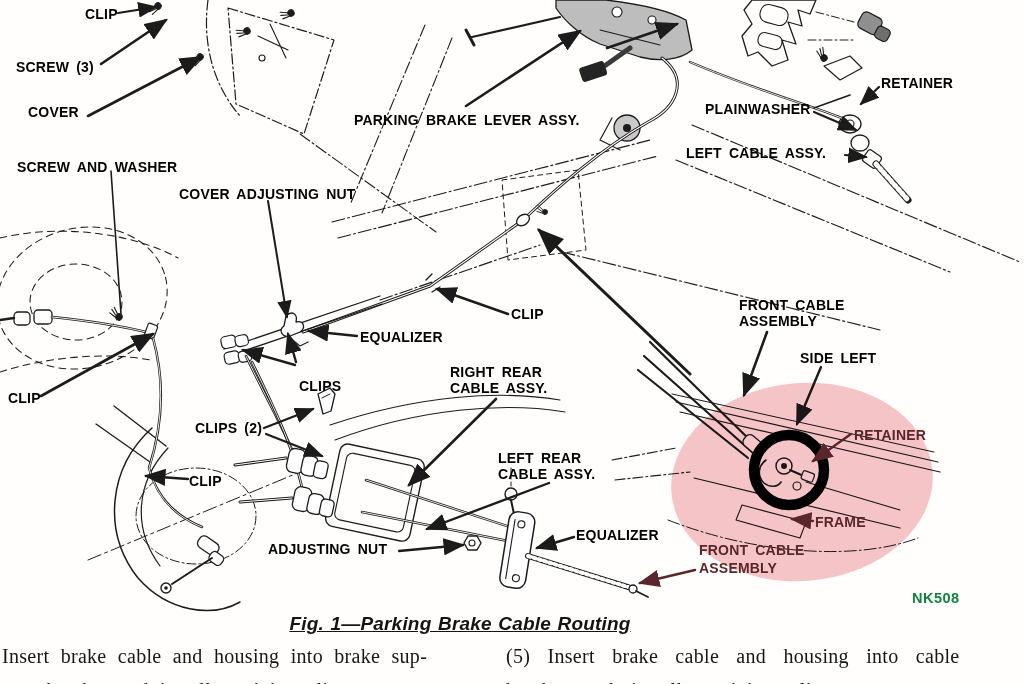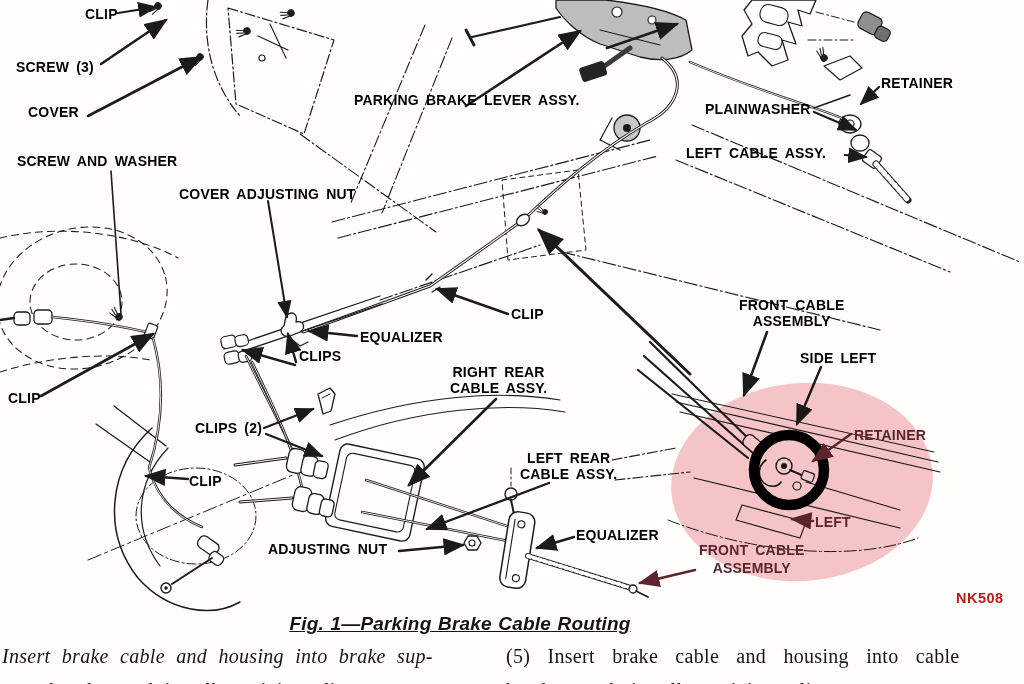--- a/index.html
+++ b/index.html
@@ -1,30 +1,30 @@
 <!DOCTYPE html>
 <html><head>
 <meta charset="utf-8">
 <style>
   html,body{margin:0;padding:0;}
   body{width:1024px;height:684px;position:relative;overflow:hidden;background:#fffefd;
        font-family:"Liberation Sans",sans-serif;}
   #art{position:absolute;left:0;top:0;}
   .lbl{position:absolute;font:700 14px "Liberation Sans",sans-serif;color:#000000;
        letter-spacing:.2px;word-spacing:3px;white-space:nowrap;line-height:16px;}
-  .lbl.two span{display:block;text-align:center;}
+  .lbl.two span{display:block;}
   .maroon{color:#5a262c;}
   .caption{position:absolute;left:250px;top:613px;width:420px;text-align:center;
        font:italic 700 19px "Liberation Sans",sans-serif;color:#141414;letter-spacing:.2px;
        word-spacing:1px;white-space:nowrap;text-decoration:underline;}
-  .code{position:absolute;left:956px;top:590px;font:700 14.5px "Liberation Sans",sans-serif;
-       color:#b91c1c;letter-spacing:.5px;}
+  .code{position:absolute;left:912px;top:590px;font:700 14.5px "Liberation Sans",sans-serif;
+       color:#15803d;letter-spacing:.5px;}
   .serif{position:absolute;font:400 20px "Liberation Serif",serif;color:#161616;
        letter-spacing:.3px;white-space:nowrap;}
-  .serif.l{word-spacing:6px;font-style:italic;}
+  .serif.l{word-spacing:6px;}
   .serif.r{word-spacing:12px;}
 </style>
 </head>
 <body>
 
 <svg id="art" width="1024" height="612" viewBox="0 0 1024 612">
   <defs>
     <marker id="ah" viewBox="0 0 10 8" refX="9" refY="4" markerWidth="9" markerHeight="7.2" orient="auto">
       <path d="M0,0L10,4L0,8Z" fill="#1b1b1b"></path>
     </marker>
@@ -259,49 +259,49 @@
   <g stroke="#5a262c" fill="none" stroke-width="2.4" stroke-linecap="round">
     <path d="M851,434 L813,461" marker-end="url(#ahm)"></path>
     <path d="M813,521 L792,519" marker-end="url(#ahm)"></path>
     <path d="M695,570 L640,583" marker-end="url(#ahm)"></path>
   </g>
 </svg>
 
 <div class="lbl" style="left:85px;top:6px">CLIP</div>
 <div class="lbl" style="left:16px;top:59px">SCREW (3)</div>
 <div class="lbl" style="left:28px;top:104px">COVER</div>
-<div class="lbl" style="left:17px;top:153px">SCREW AND WASHER</div>
+<div class="lbl" style="left:17px;top:159px">SCREW AND WASHER</div>
 <div class="lbl" style="left:179px;top:186px">COVER ADJUSTING NUT</div>
-<div class="lbl" style="left:354px;top:92px">PARKING BRAKE LEVER ASSY.</div>
+<div class="lbl" style="left:354px;top:112px">PARKING BRAKE LEVER ASSY.</div>
 <div class="lbl" style="left:881px;top:75px">RETAINER</div>
 <div class="lbl" style="left:705px;top:101px">PLAINWASHER</div>
 <div class="lbl" style="left:686px;top:145px">LEFT CABLE ASSY.</div>
 <div class="lbl" style="left:511px;top:306px">CLIP</div>
 <div class="lbl" style="left:360px;top:329px">EQUALIZER</div>
-<div class="lbl" style="left:299px;top:348px">CLIPS</div>
+<div class="lbl" style="left:299px;top:378px">CLIPS</div>
 <div class="lbl" style="left:8px;top:390px">CLIP</div>
 <div class="lbl" style="left:195px;top:420px">CLIPS (2)</div>
 <div class="lbl two" style="left:450px;top:364px">
   <span>RIGHT REAR</span>
   <span>CABLE ASSY.</span>
 </div>
 <div class="lbl" style="left:189px;top:473px">CLIP</div>
-<div class="lbl two" style="left:520px;top:450px">
+<div class="lbl two" style="left:498px;top:450px">
   <span>LEFT REAR</span>
   <span>CABLE ASSY.</span>
 </div>
 <div class="lbl" style="left:268px;top:541px">ADJUSTING NUT</div>
 <div class="lbl" style="left:576px;top:527px">EQUALIZER</div>
 <div class="lbl two" style="left:739px;top:297px">
   <span>FRONT CABLE</span>
   <span>ASSEMBLY</span>
 </div>
 <div class="lbl" style="left:800px;top:350px">SIDE LEFT</div>
 <div class="lbl maroon" style="left:854px;top:427px">RETAINER</div>
-<div class="lbl maroon" style="left:815px;top:514px">LEFT</div>
+<div class="lbl maroon" style="left:815px;top:514px">FRAME</div>
 <div class="lbl two maroon" style="left:699px;top:541px;line-height:18px">
   <span>FRONT CABLE</span>
   <span>ASSEMBLY</span>
 </div>
 
 <div class="code">NK508</div>
 <div class="caption">Fig. 1—Parking Brake Cable Routing</div>
 
 <div class="serif l" style="left:2px;top:645px">Insert brake cable and housing into brake sup-</div>
 <div class="serif l" style="left:2px;top:679px">port bracket and install retaining clip.</div>

